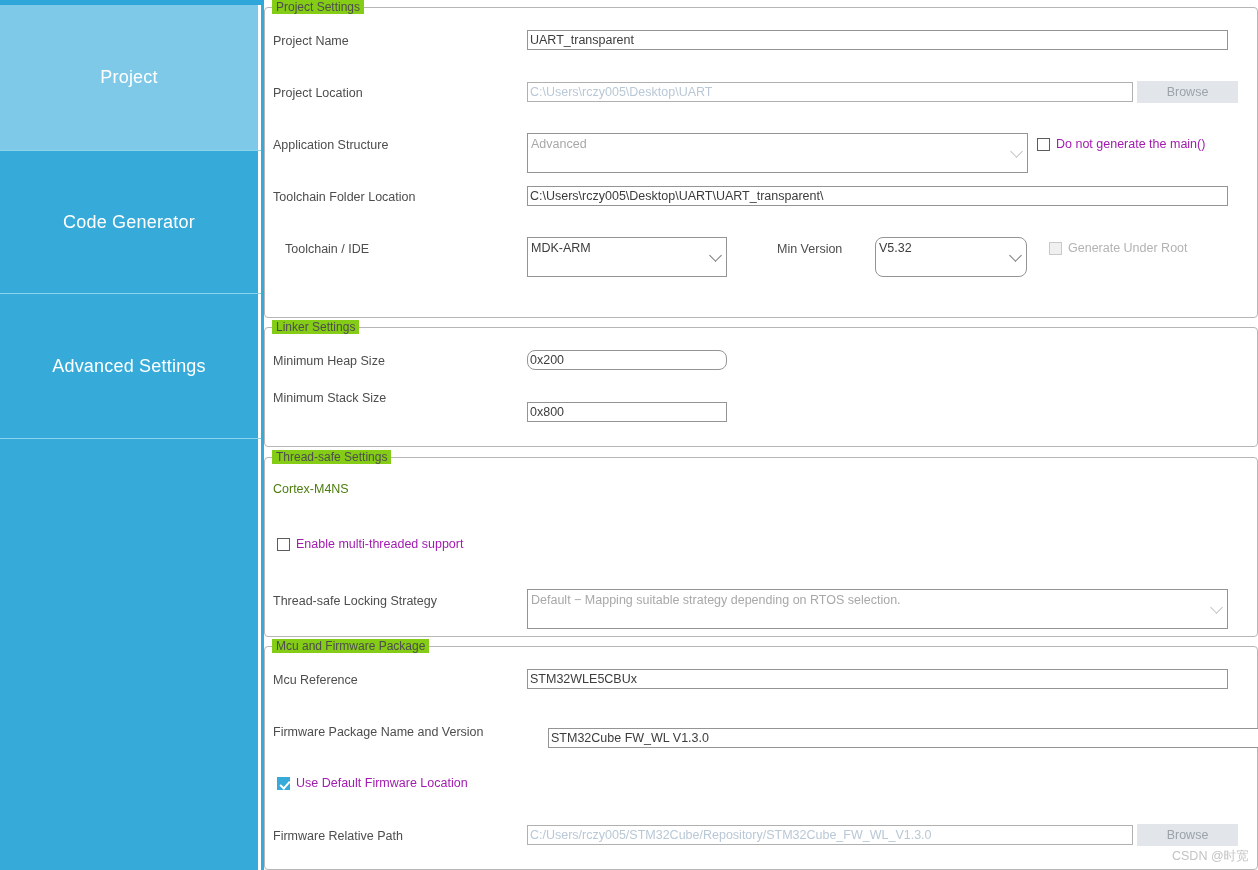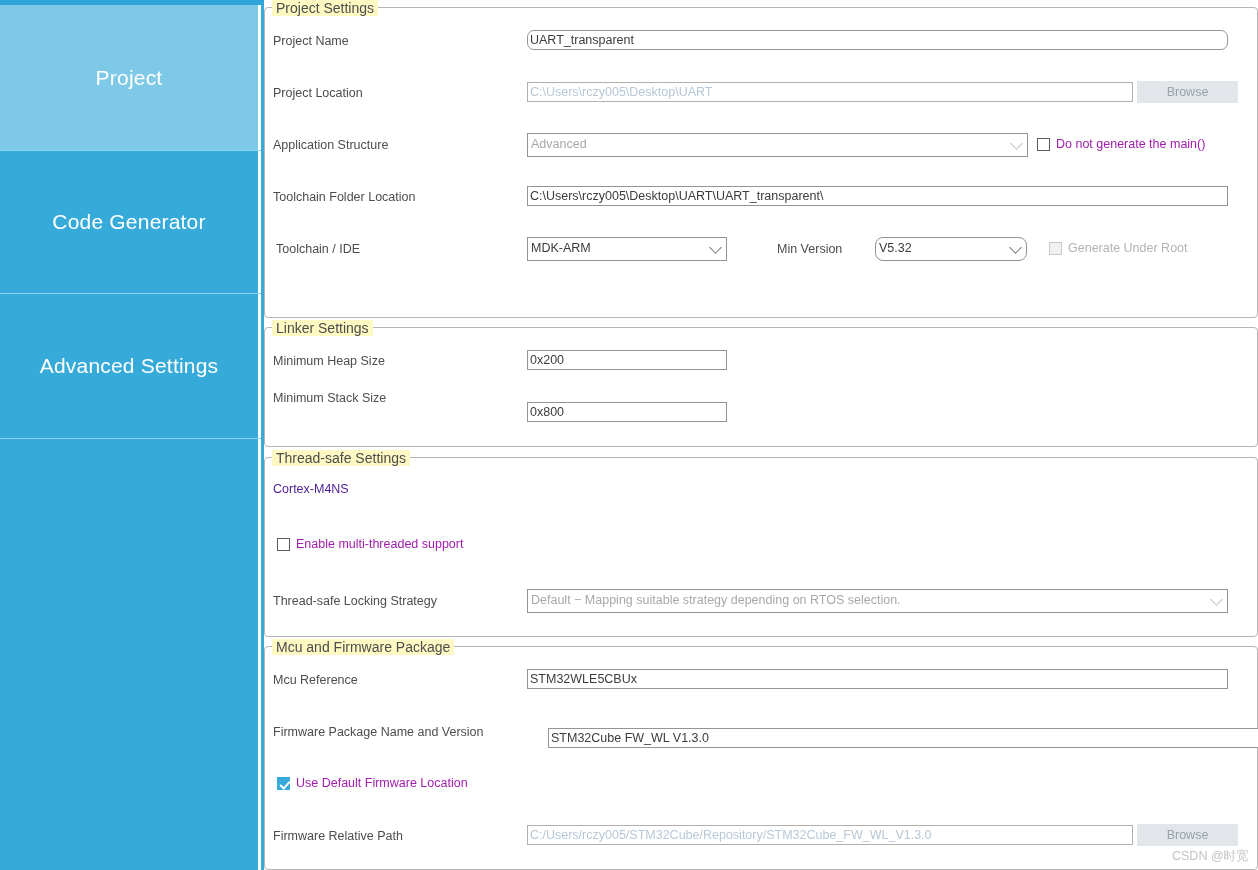--- a/index.html
+++ b/index.html
@@ -35,21 +35,21 @@
     height: 865px;
     background: #36abd9;
   }
   .side-item {
     position: absolute;
     left: 0; width: 261px;
     display: flex;
     align-items: center;
     justify-content: center;
     color: #ffffff;
-    font-size: 21px;
+    font-size: 18px;
     letter-spacing: .2px;
     border-right: 3px solid #ffffff;
     user-select: none;
   }
   .side-item.active { background: #7fc9e8; }
   .side-sep {
     position: absolute;
     left: 0; width: 261px; height: 1px;
     background: #8ed3ed;
   }
@@ -65,23 +65,23 @@
   
   .group {
     position: absolute;
     border: 1px solid #b6b6b6;
     border-radius: 4px;
     background: transparent;
   }
   .group > .legend {
     position: absolute;
     top: -8px; left: 7px;
-    background: #fef9c3;
+    background: #84cc16;
     padding: 0 4px;
-    font-size: 14px;
+    font-size: 12px;
     color: #4d4d4d;
     white-space: nowrap;
   }
 
   .fld-label {
     position: absolute;
     font-size: 12.5px;
     color: #4d4d4d;
     white-space: nowrap;
     line-height: 16px;
@@ -98,21 +98,21 @@
     color: #3c3c3c;
     white-space: nowrap;
     overflow: hidden;
   }
   .txtbox.readonly { color: #b9c8d6; border-color: #b0b0b0; }
 
   .combo {
     position: absolute;
     border: 1px solid #949494;
     background: #ffffff;
-    height: 24px;
+    height: 40px;
     line-height: 20px;
     padding: 0 20px 0 3px;
     font-size: 12.5px;
     color: #3c3c3c;
     white-space: nowrap;
     overflow: hidden;
   }
   .combo.dim { color: #a8a8a8; }
   .combo .arrow {
     position: absolute;
@@ -166,21 +166,21 @@
     border-right: 2px solid #ffffff;
     border-bottom: 2px solid #ffffff;
     transform: rotate(42deg);
   }
   .chk.disabled { color: #b3b3b3; padding-left: 12px; }
   .chk.disabled .box { border-color: #c9c9c9; background: #f0f0f0; }
 
   .static-text {
     position: absolute;
     font-size: 12.5px;
-    color: #4c1d95;
+    color: #4d7c0f;
     white-space: nowrap;
   }
 
   .watermark {
     position: absolute;
     font-size: 12.5px;
     color: #c3c3c3;
     white-space: nowrap;
   }
 </style>
@@ -209,60 +209,60 @@
     </div>
   </div>
 
   <div class="content">
 
     <div class="group" style="left:0px;top:7px;width:994px;height:311px;">
       <div class="legend">Project Settings</div>
     </div>
 
     <div class="fld-label" style="left:9px;top:33px;">Project Name</div>
-    <div class="txtbox" style="left:263px;top:30px;width:701px;border-radius:7px;">UART_transparent</div>
+    <div class="txtbox" style="left:263px;top:30px;width:701px;">UART_transparent</div>
 
     <div class="fld-label" style="left:9px;top:85px;">Project Location</div>
     <div class="txtbox readonly" style="left:263px;top:82px;width:606px;">C:\Users\rczy005\Desktop\UART</div>
     <div class="btn" style="left:873px;top:81px;width:101px;">Browse</div>
 
     <div class="fld-label" style="left:9px;top:137px;">Application Structure</div>
     <div class="combo dim" style="left:263px;top:133px;width:501px;">
       <span>Advanced</span>
       <span class="arrow"></span>
     </div>
     <div class="chk" style="left:773px;top:137px;">
       <span class="box"></span>
       <span>Do not generate the main()</span>
     </div>
 
     <div class="fld-label" style="left:9px;top:189px;">Toolchain Folder Location</div>
     <div class="txtbox" style="left:263px;top:186px;width:701px;">C:\Users\rczy005\Desktop\UART\UART_transparent\</div>
 
-    <div class="fld-label" style="left:12px;top:241px;text-align:right;">Toolchain / IDE</div>
+    <div class="fld-label" style="left:21px;top:241px;text-align:right;">Toolchain / IDE</div>
     <div class="combo" style="left:263px;top:237px;width:200px;">
       <span>MDK-ARM</span>
       <span class="arrow"></span>
     </div>
     <div class="fld-label" style="left:513px;top:241px;">Min Version</div>
     <div class="combo" style="left:611px;top:237px;width:152px;border-radius:8px;">
       <span>V5.32</span>
       <span class="arrow"></span>
     </div>
     <div class="chk disabled" style="left:773px;top:241px;">
       <span class="box"></span>
       <span>Generate Under Root</span>
     </div>
 
     <div class="group" style="left:0px;top:327px;width:994px;height:120px;">
       <div class="legend">Linker Settings</div>
     </div>
 
     <div class="fld-label" style="left:9px;top:353px;">Minimum Heap Size</div>
-    <div class="txtbox" style="left:263px;top:350px;width:200px;">0x200</div>
+    <div class="txtbox" style="left:263px;top:350px;width:200px;border-radius:8px;">0x200</div>
 
     <div class="fld-label" style="left:9px;top:390px;">Minimum Stack Size</div>
     <div class="txtbox" style="left:263px;top:402px;width:200px;">0x800</div>
 
     <div class="group" style="left:0px;top:457px;width:994px;height:180px;">
       <div class="legend">Thread-safe Settings</div>
     </div>
 
     <div class="static-text" style="left:9px;top:482px;">Cortex-M4NS</div>
 

